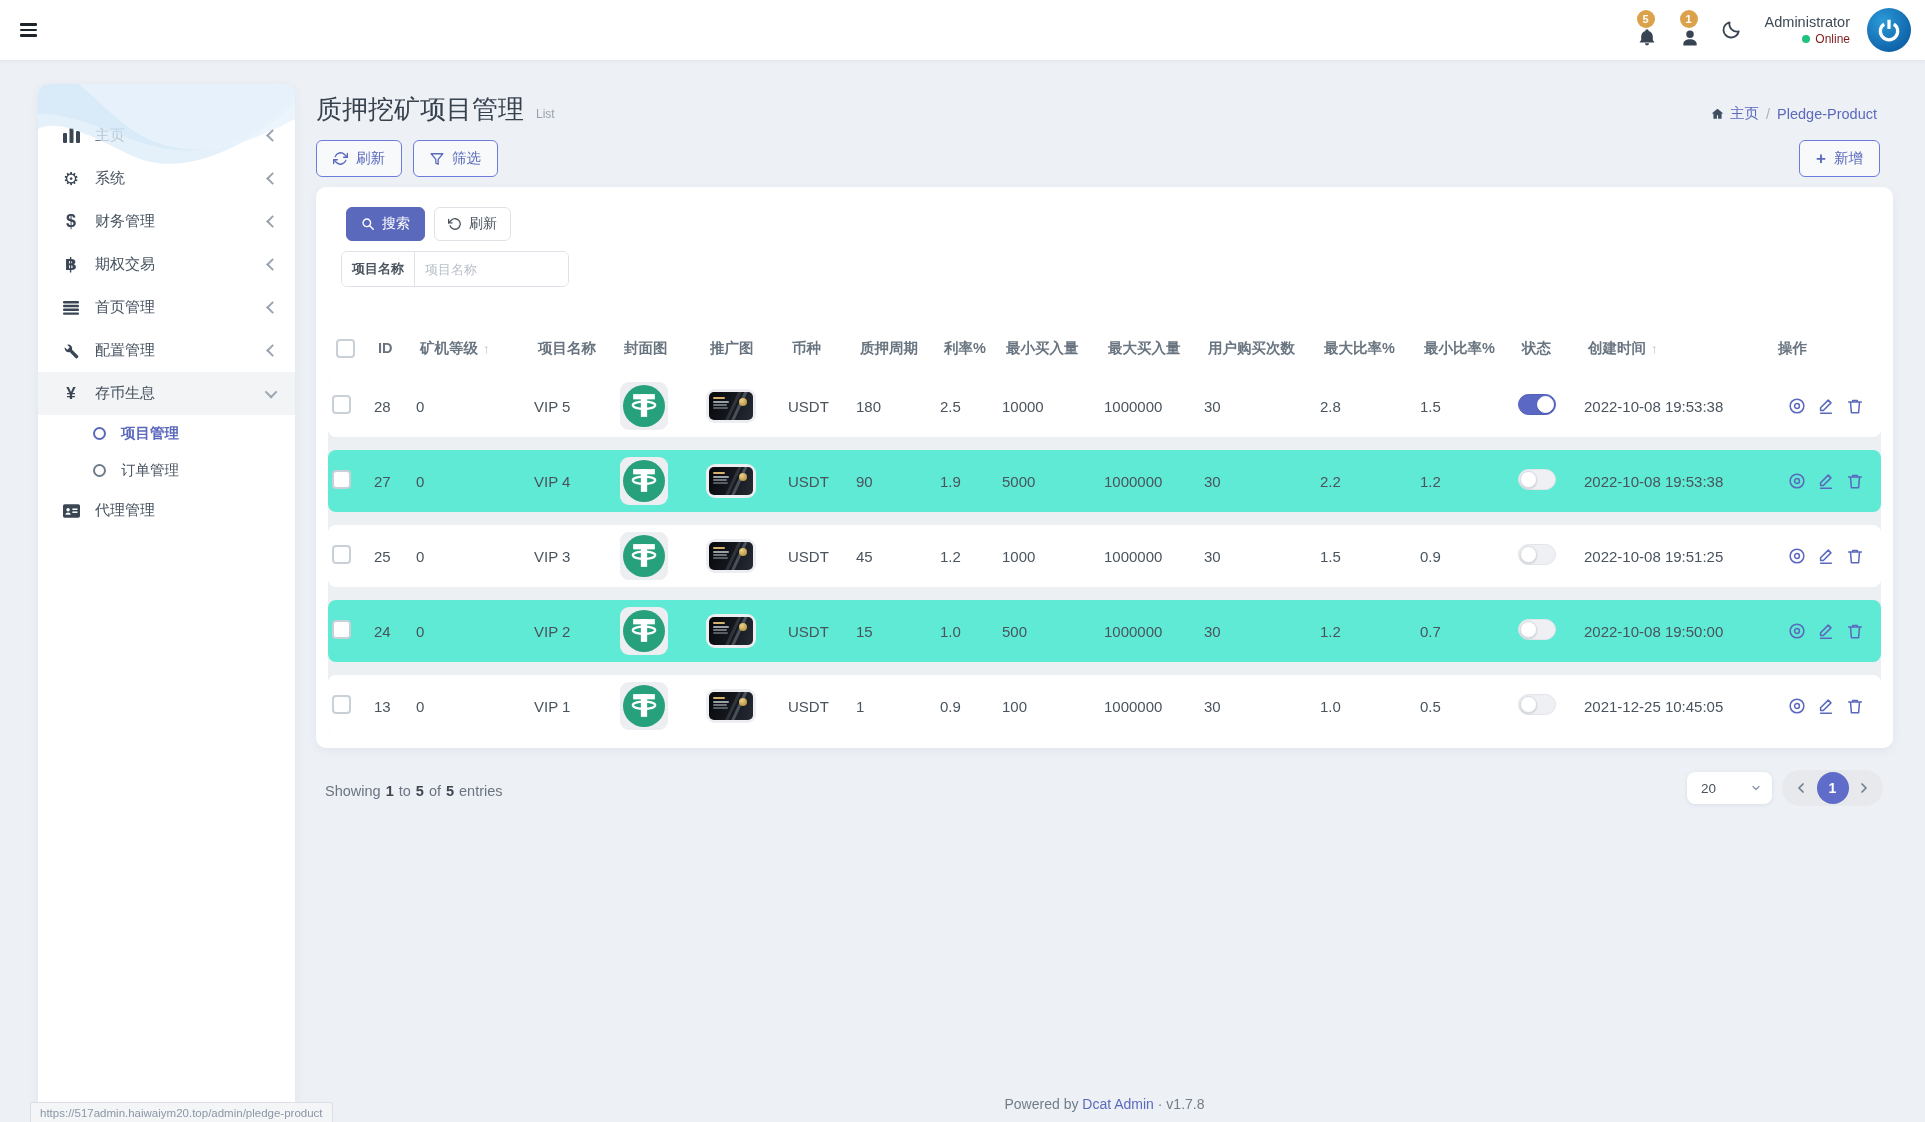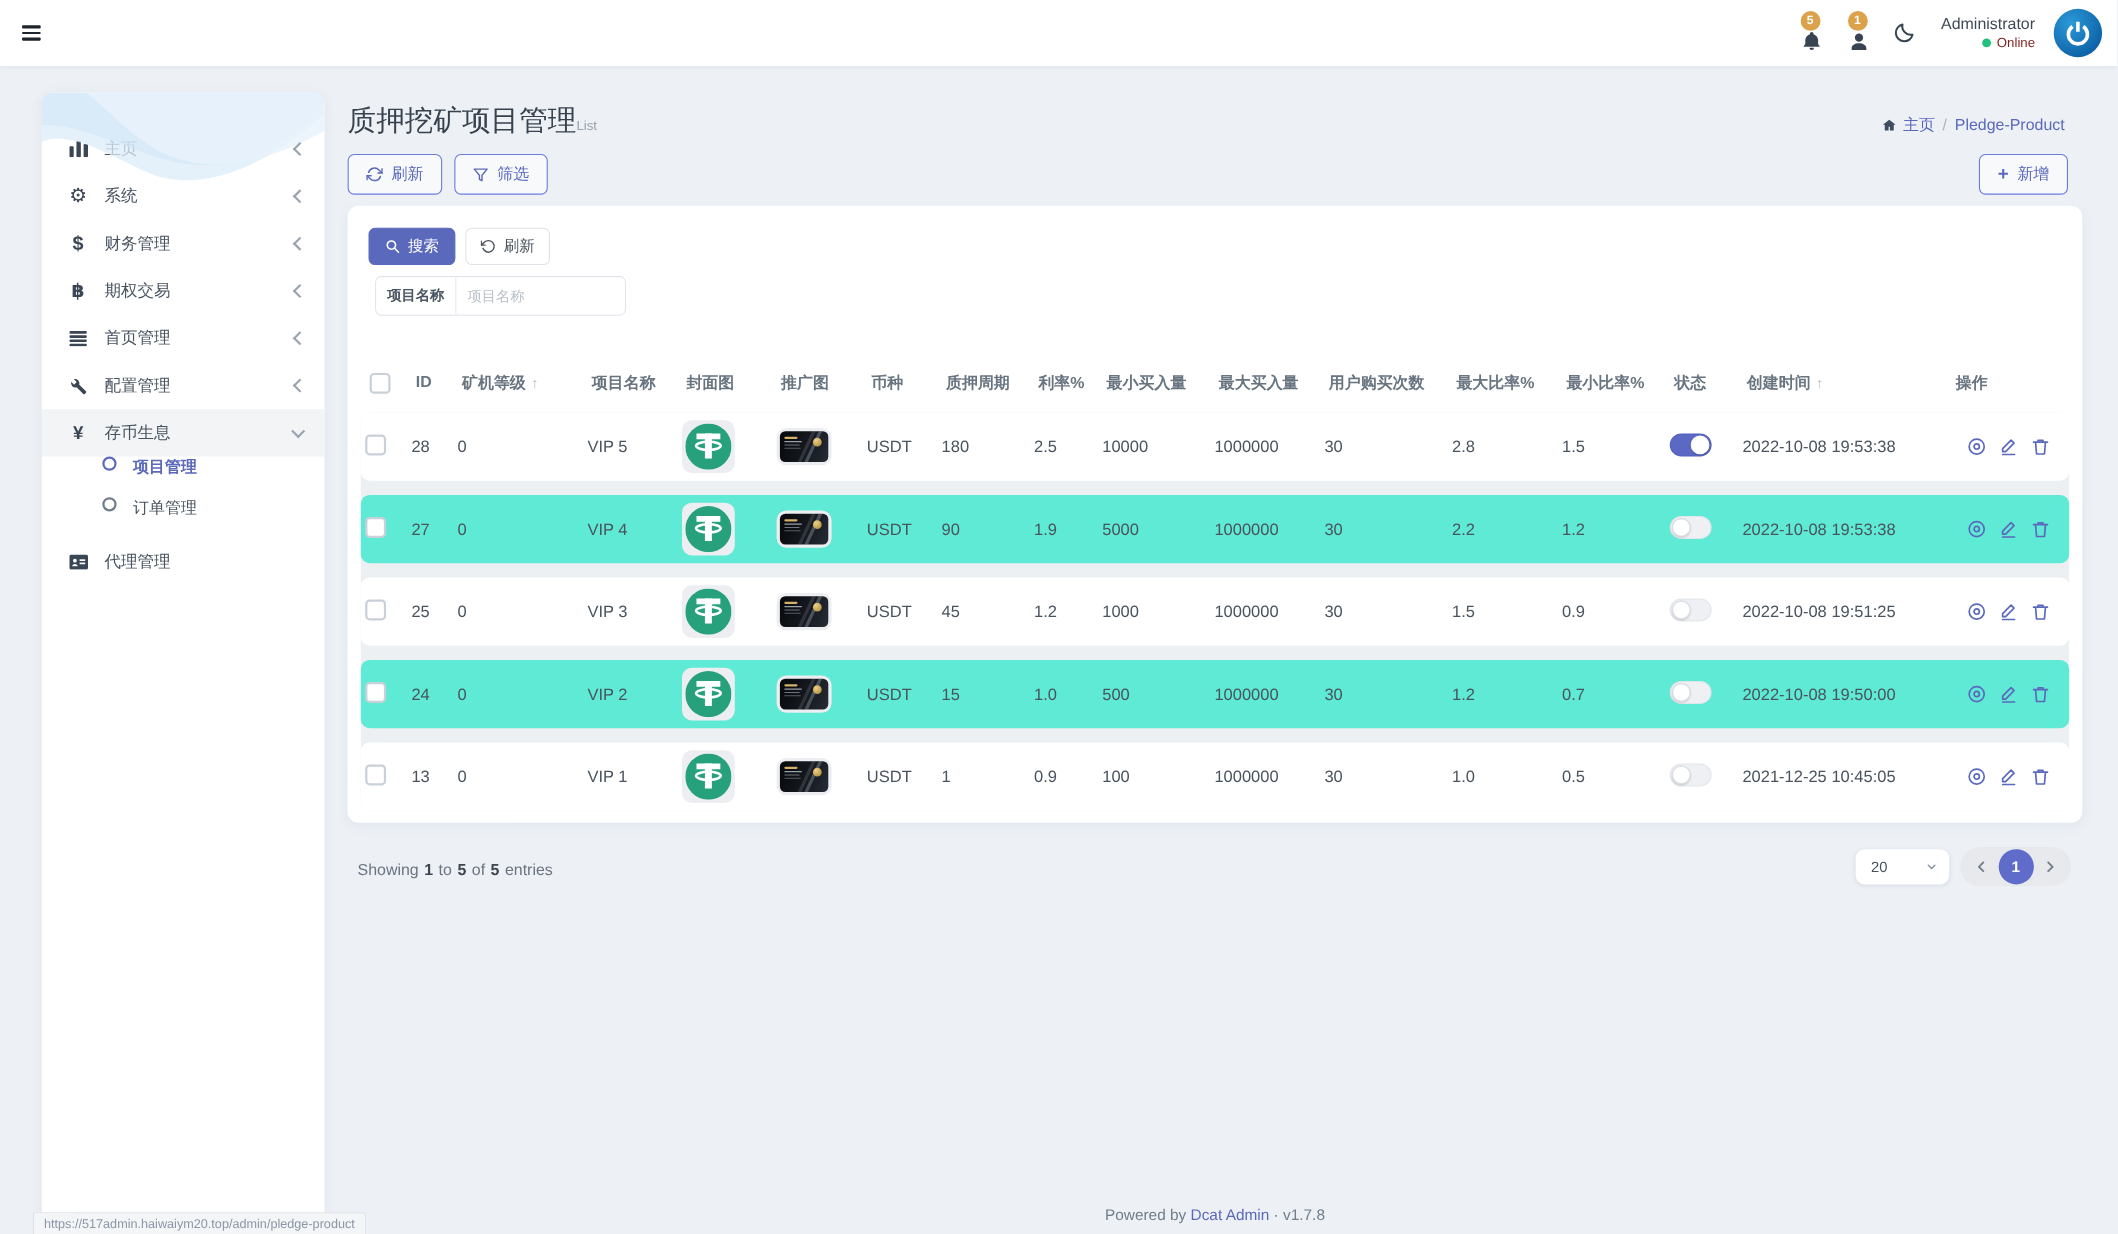--- a/index.html
+++ b/index.html
@@ -29,42 +29,42 @@
   .logo-circle i { position:absolute; left:-6px; bottom:-10px; width:34px; height:24px; border-radius:50%; border:5px solid rgba(255,255,255,.75); border-top-color:transparent; border-right-color:transparent; transform:rotate(-20deg); }
   .logo-text { margin-top:10px; font-size:23px; font-weight:bold; letter-spacing:1px; color:#273142; }
   .menu { margin-top:30px; }
   .m-item { height:43px; display:flex; align-items:center; padding:0 18px 0 22px; cursor:pointer; }
   .m-item.active-parent { background:#f2f4f6; }
   .m-ic { width:22px; display:flex; justify-content:center; color:#3a4654; font-weight:bold; font-size:16px; }
   .m-label { margin-left:13px; font-size:15px; color:#46525f; flex:1; }
   .chev { width:9px; height:9px; border-left:2px solid #9aa5b1; border-bottom:2px solid #9aa5b1; }
   .chev.left { transform:rotate(45deg); }
   .chev.down { transform:rotate(-45deg) translateY(-2px); }
-  .sub-item { height:37px; display:flex; padding-left:55px; cursor:pointer;font-family:Liberation Serif, serif; }
+  .sub-item { height:37px; display:flex; align-items:center; padding-left:55px; cursor:pointer;font-family:Liberation Serif, serif; }
   .sub-circle { width:13px; height:13px; border-radius:50%; border:2px solid #707c8a; margin-right:15px; }
   .sub-label { font-size:14.5px; color:#46525f; }
   .sub-item.active .sub-circle { border-color:#5b69bd; }
   .sub-item.active .sub-label { color:#5b69bd; font-weight:bold; }
 
   
-  .page-head { position:absolute; left:316px; top:92px; display:flex; align-items:baseline; }
+  .page-head { position:absolute; left:316px; top:92px; display:flex; align-items:baseline; gap:12px; }
   .page-title { font-size:26px; font-weight:500; color:#38424e; }
   .page-sub { font-size:12px; color:#98a2ac; }
   .breadcrumb { position:absolute; top:104px; right:48px; display:flex; align-items:center; gap:7px; font-size:14.5px; }
   .bc-link { color:#5b69bd; cursor:pointer; display:flex; align-items:center; gap:5px; }
   .bc-sep { color:#aab3bd; }
 
   .actions-row { position:absolute; left:316px; top:140px; height:37px; display:flex; gap:11px; }
   .btn-outline { height:37px; padding:0 16px; border:1px solid #6d7cdb; border-radius:6px; background:rgba(255,255,255,.55); color:#5b69bd; font-size:14.5px; display:flex; align-items:center; gap:8px; cursor:pointer; }
   .btn-add { position:absolute; top:140px; right:45px; }
   .plus-glyph { font-size:17px; font-weight:bold; line-height:1; }
 
   
   .card { position:absolute; left:316px; top:187px; width:1577px; height:561px; background:#fff; border-radius:10px; box-shadow:0 3px 10px rgba(90,100,125,.07); }
-  .toolbar { position:absolute; left:19px; top:20px; display:flex; gap:9px; }
+  .toolbar { position:absolute; left:30px; top:20px; display:flex; gap:9px; }
   .btn-search { height:34px; padding:0 14px; border-radius:6px; background:#5b69bd; color:#fff; font-size:14px; display:flex; align-items:center; gap:7px; cursor:pointer; border:1px solid #5b69bd; }
   .btn-refresh2 { height:34px; padding:0 13px; border-radius:6px; background:#fff; color:#49525c; font-size:14px; display:flex; align-items:center; gap:7px; cursor:pointer; border:1px solid #dfe3e8; }
   .filter-row { position:absolute; left:25px; top:64px; }
   .input-group { display:flex; height:36px; border:1px solid #dfe3e9; border-radius:6px; overflow:hidden; background:#fff; width:228px; }
   .ig-label { padding:0 10px; display:flex; align-items:center; font-size:13px; font-weight:bold; color:#4a5561; border-right:1px solid #dfe3e9; background:#fff; white-space:nowrap; }
   .ig-input { border:none; outline:none; flex:1; padding:0 10px; font-size:13px; color:#46515d; font-family:inherit; }
   .ig-input::placeholder { color:#b9c0c8; }
 
   
   .tgrid { display:grid; grid-template-columns:38px 42px 118px 86px 86px 82px 68px 84px 62px 102px 100px 116px 100px 98px 66px 190px 1fr; align-items:center; }

